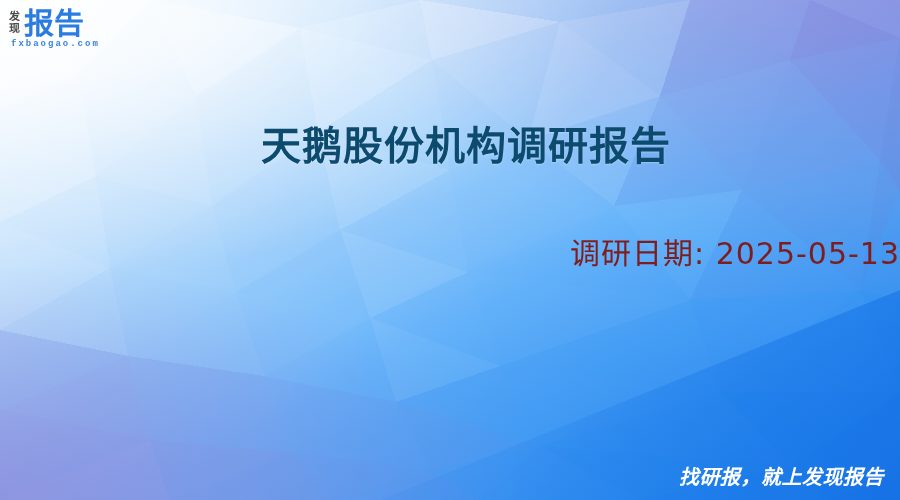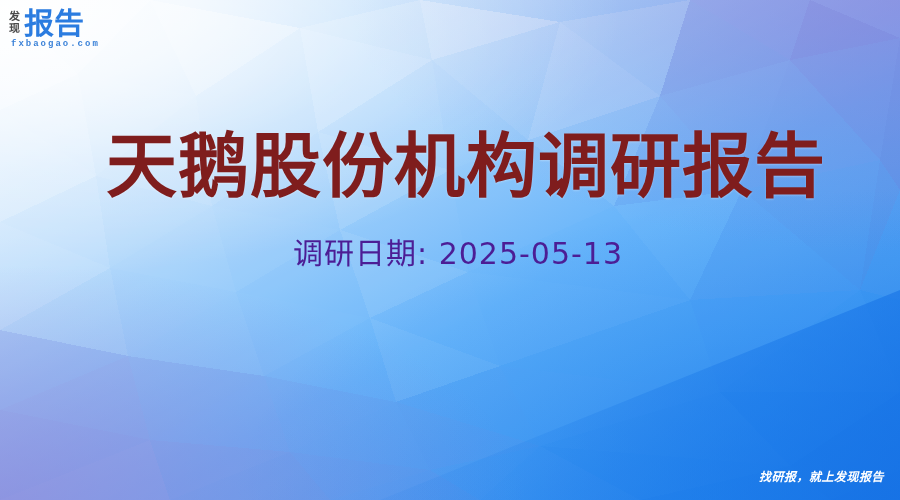--- a/index.html
+++ b/index.html
@@ -104,53 +104,53 @@
   }
 
   
   #title {
     position: absolute;
     left: 0;
     right: 0;
     top: 88px;
     text-align: center;
     font-family: "DejaVu Sans", "Liberation Sans", sans-serif;
-    font-size: 71px;
+    font-size: 40px;
     line-height: 62px;
     font-weight: 700;
-    color: #7f1d1d;
+    color: #0c4a6e;
     letter-spacing: 1px;
     text-shadow: 0 1px 2px rgba(255,255,255,0.28);
     white-space: nowrap;
     padding-left: 32px;
   }
 
   
   #subtitle {
     position: absolute;
     left: 16px;
     right: 0;
     top: 234px;
-    text-align: center;
+    text-align: right;
     font-family: "DejaVu Sans", "Liberation Sans", sans-serif;
     font-size: 30px;
     line-height: 40px;
     font-weight: 400;
-    color: #4c1d95;
+    color: #7f1d1d;
     letter-spacing: 1px;
     white-space: nowrap;
   }
 
   
   #tagline {
     position: absolute;
     right: 16px;
     bottom: 13px;
     font-family: "DejaVu Sans", "Liberation Sans", sans-serif;
-    font-size: 12px;
+    font-size: 20px;
     line-height: 20px;
     font-weight: 700;
     font-style: italic;
     color: #ffffff;
     letter-spacing: 0.5px;
     white-space: nowrap;
   }
 </style>
 </head>
 <body>

